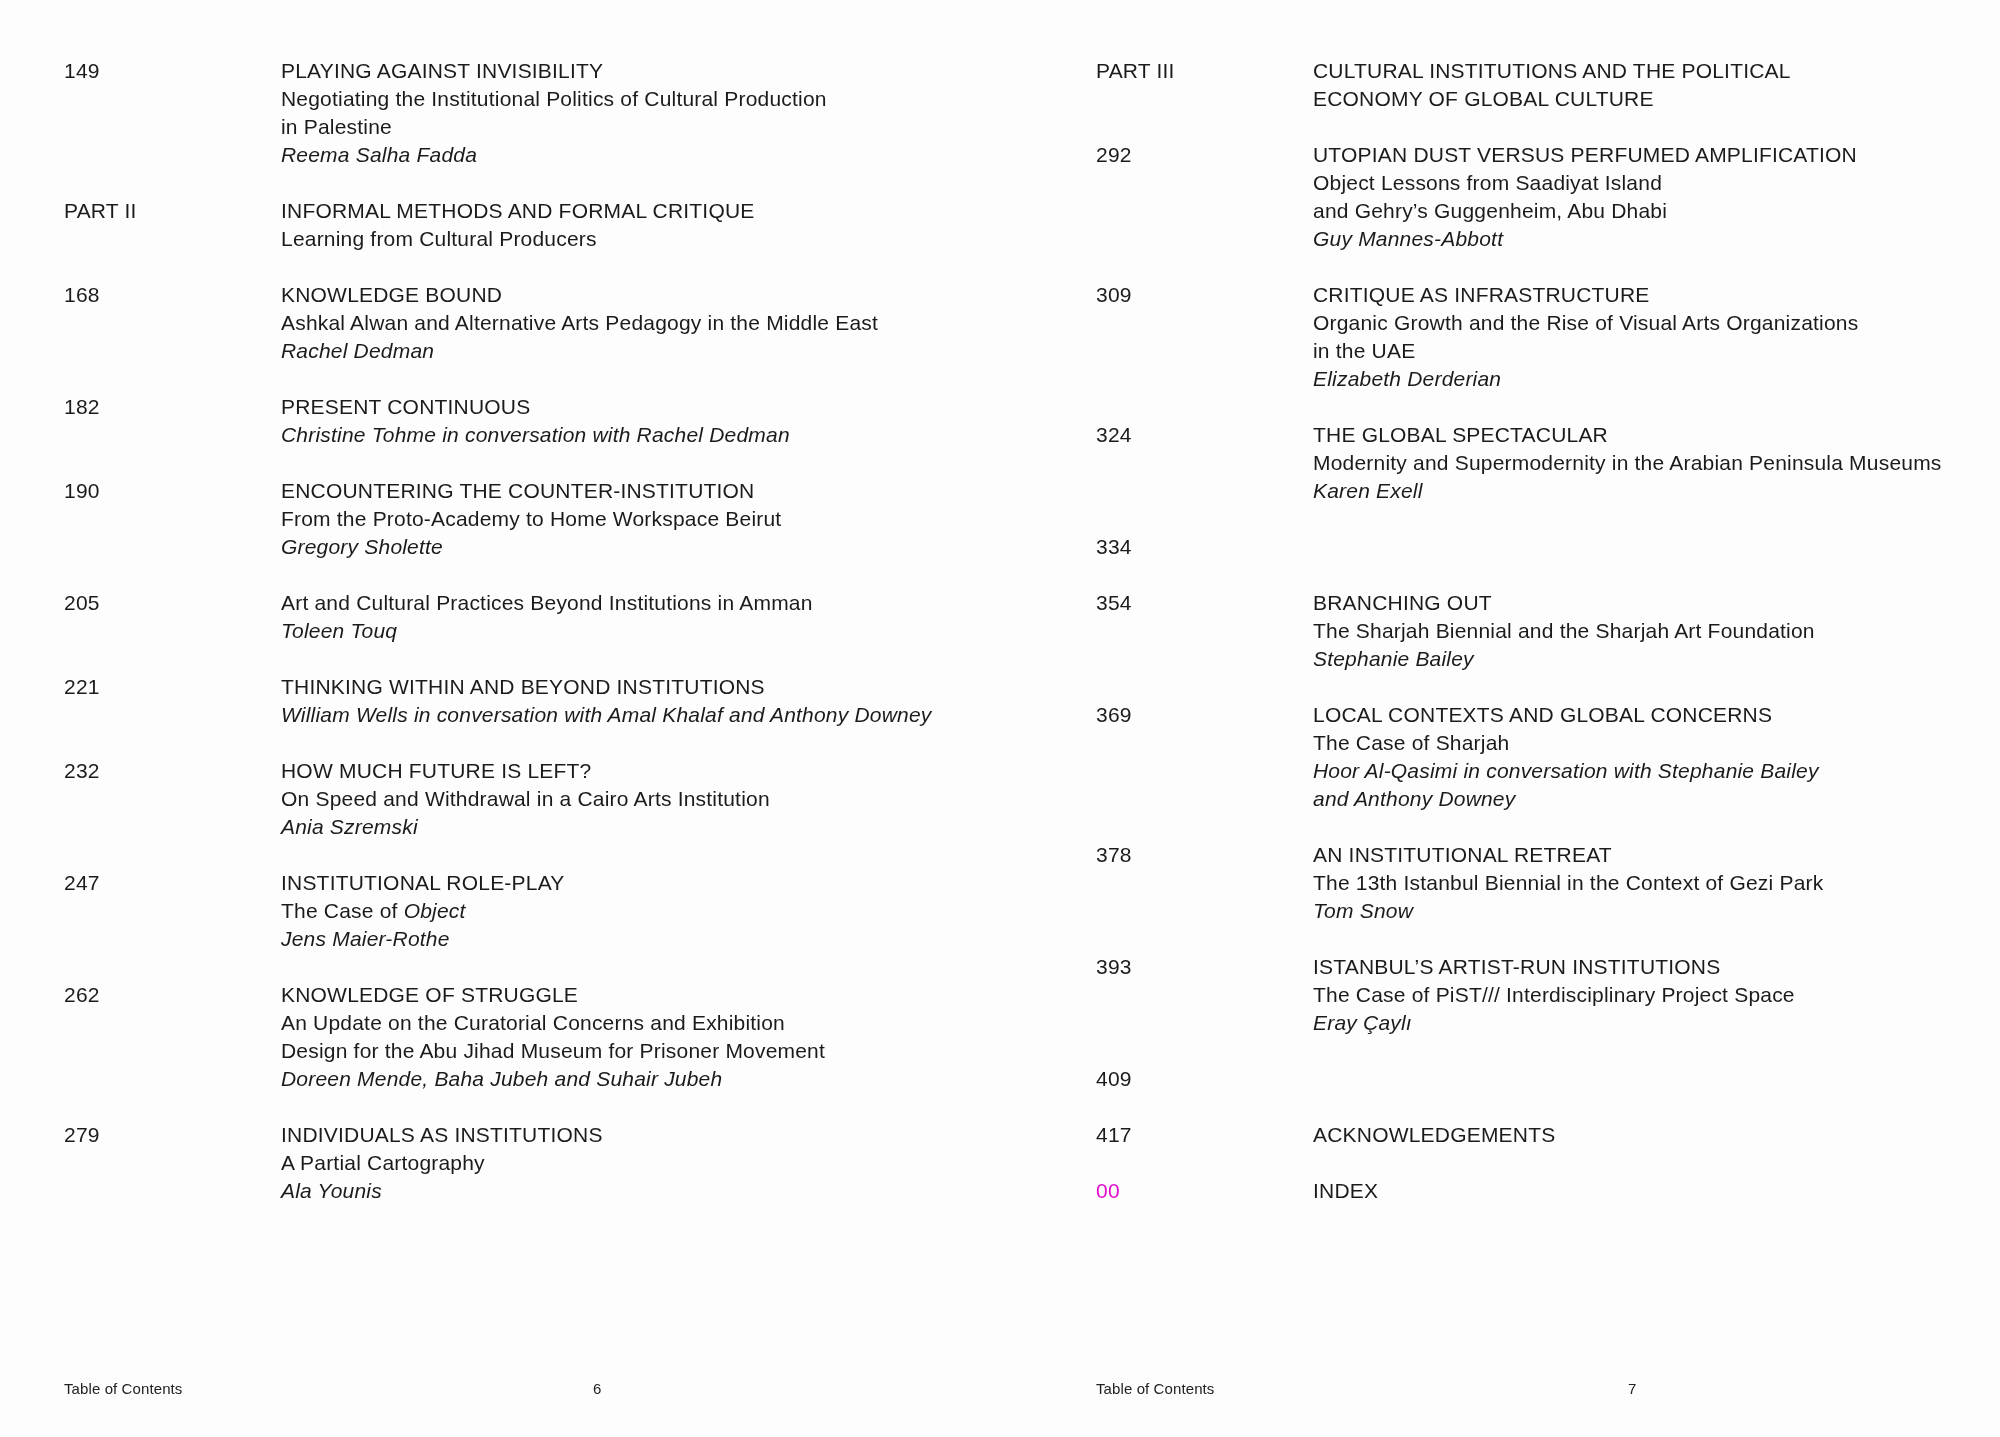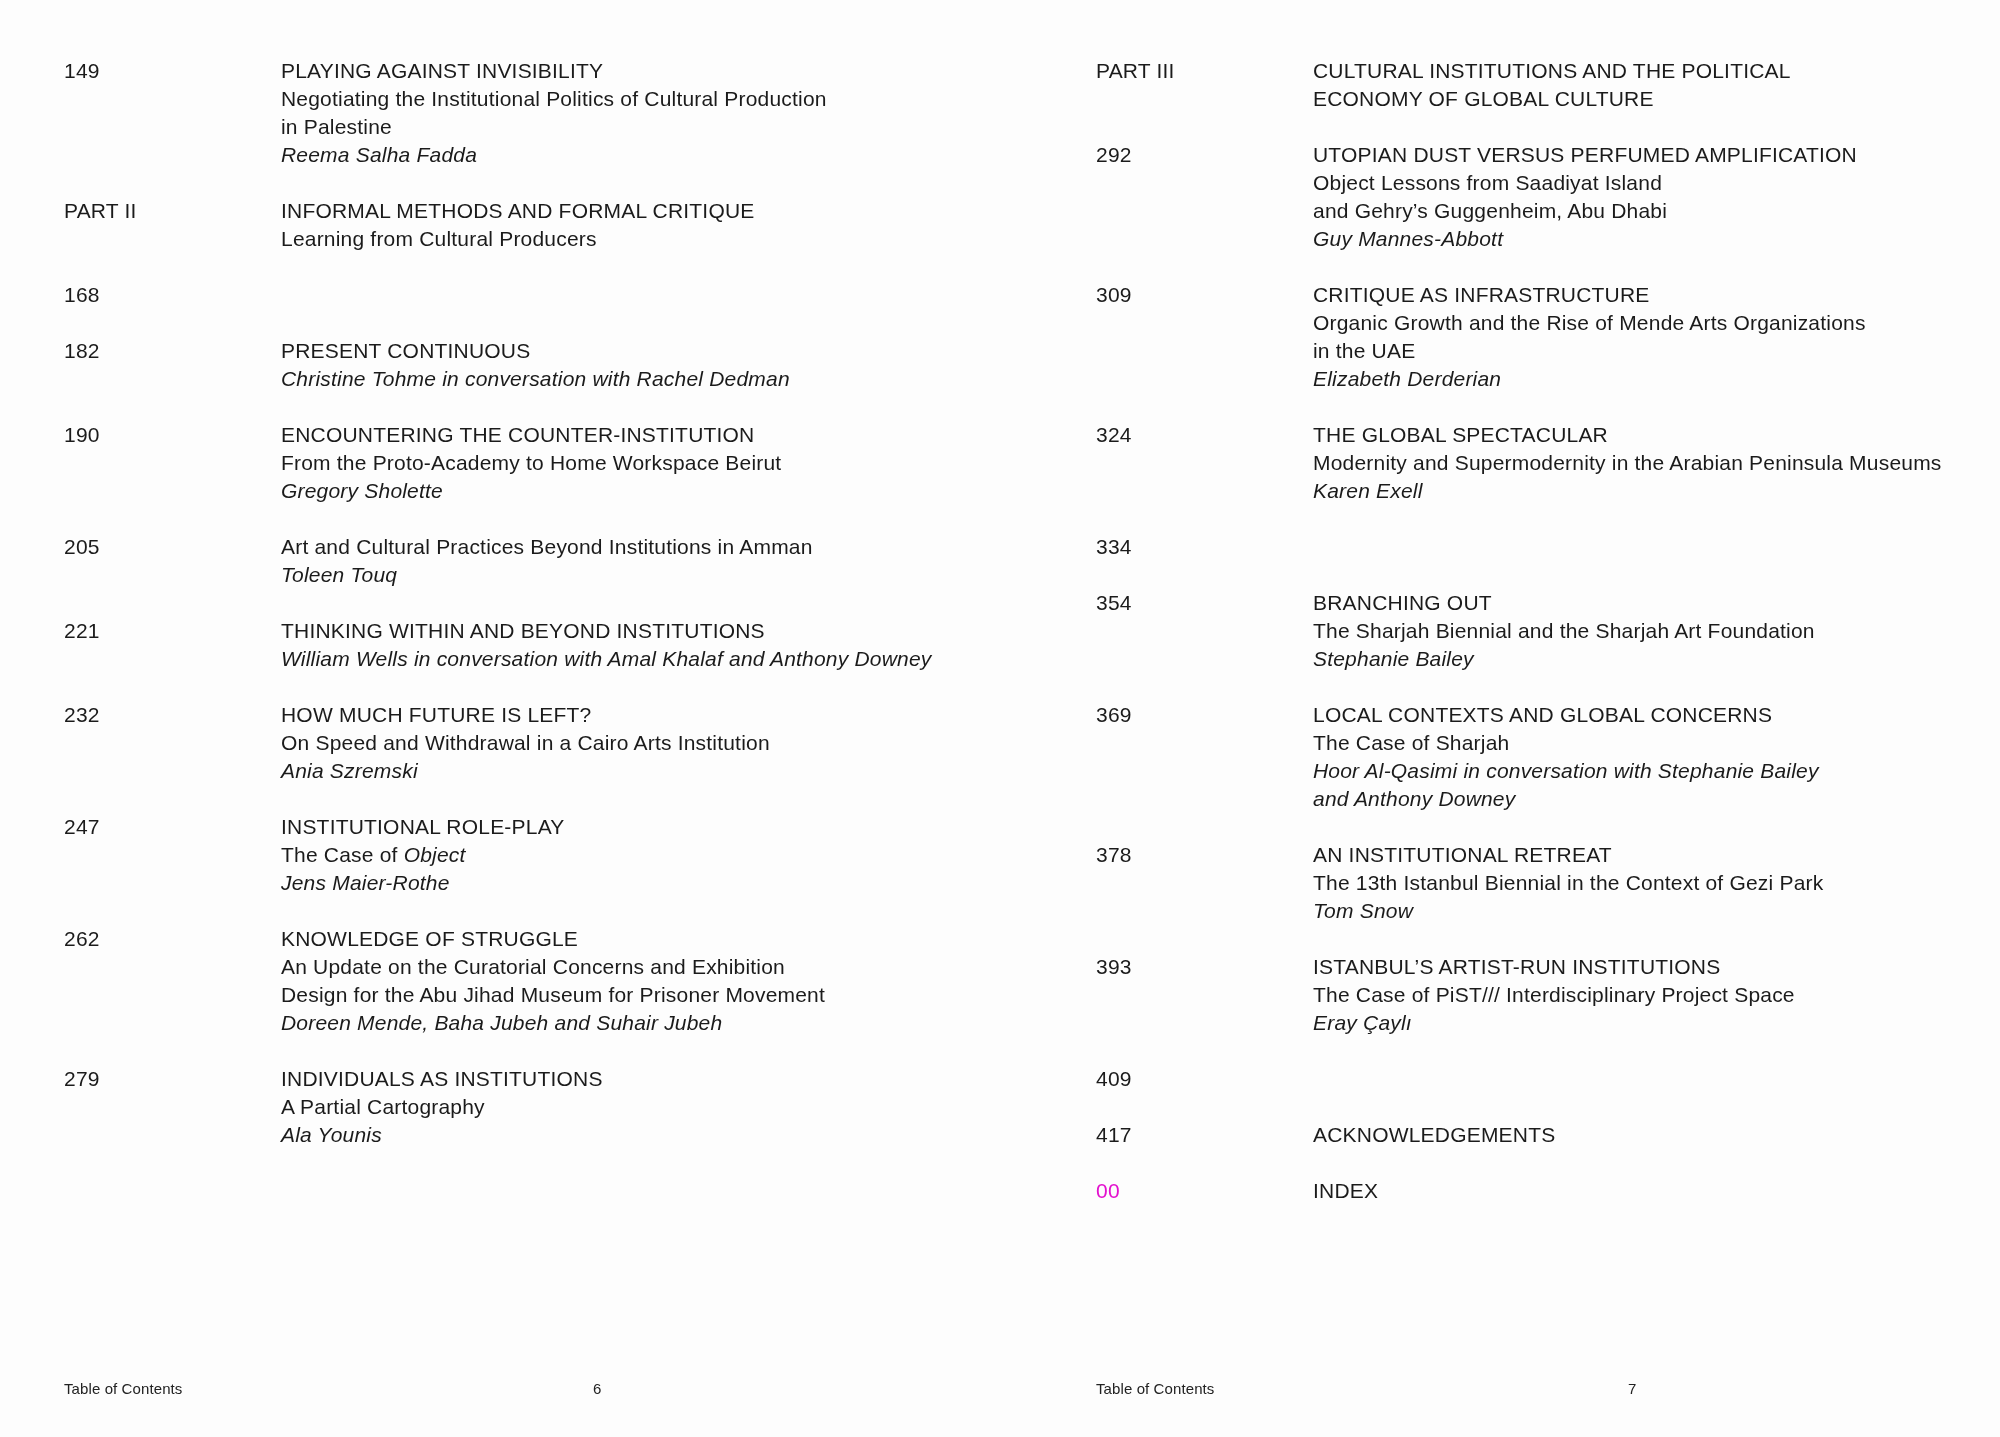--- a/index.html
+++ b/index.html
@@ -80,20 +80,25 @@
       </div>
       <div class="entry part">
         <div class="num">PART II</div>
         <div class="lines">
           <div class="line title"><span>INFORMAL METHODS AND FORMAL CRITIQUE</span></div>
           <div class="line plain"><span>Learning from Cultural Producers</span></div>
         </div>
       </div>
       <div class="entry">
         <div class="num">168</div>
+        <div class="lines">
+          <div class="line title"><span>KNOWLEDGE BOUND</span></div>
+          <div class="line plain"><span>Ashkal Alwan and Alternative Arts Pedagogy in the Middle East</span></div>
+          <div class="line italic it"><span class="it">Rachel Dedman</span></div>
+        </div>
       </div>
       <div class="entry">
         <div class="num">182</div>
         <div class="lines">
           <div class="line title"><span>PRESENT CONTINUOUS</span></div>
           <div class="line italic it"><span class="it">Christine Tohme in conversation with Rachel Dedman</span></div>
         </div>
       </div>
       <div class="entry">
         <div class="num">190</div>
@@ -166,21 +171,21 @@
           <div class="line title"><span>UTOPIAN DUST VERSUS PERFUMED AMPLIFICATION</span></div>
           <div class="line plain"><span>Object Lessons from Saadiyat Island</span></div>
           <div class="line plain"><span>and Gehry’s Guggenheim, Abu Dhabi</span></div>
           <div class="line italic it"><span class="it">Guy Mannes-Abbott</span></div>
         </div>
       </div>
       <div class="entry">
         <div class="num">309</div>
         <div class="lines">
           <div class="line title"><span>CRITIQUE AS INFRASTRUCTURE</span></div>
-          <div class="line plain"><span>Organic Growth and the Rise of Mende Arts Organizations</span></div>
+          <div class="line plain"><span>Organic Growth and the Rise of Visual Arts Organizations</span></div>
           <div class="line plain"><span>in the UAE</span></div>
           <div class="line italic it"><span class="it">Elizabeth Derderian</span></div>
         </div>
       </div>
       <div class="entry">
         <div class="num">324</div>
         <div class="lines">
           <div class="line title"><span>THE GLOBAL SPECTACULAR</span></div>
           <div class="line plain"><span>Modernity and Supermodernity in the Arabian Peninsula Museums</span></div>
           <div class="line italic it"><span class="it">Karen Exell</span></div>

